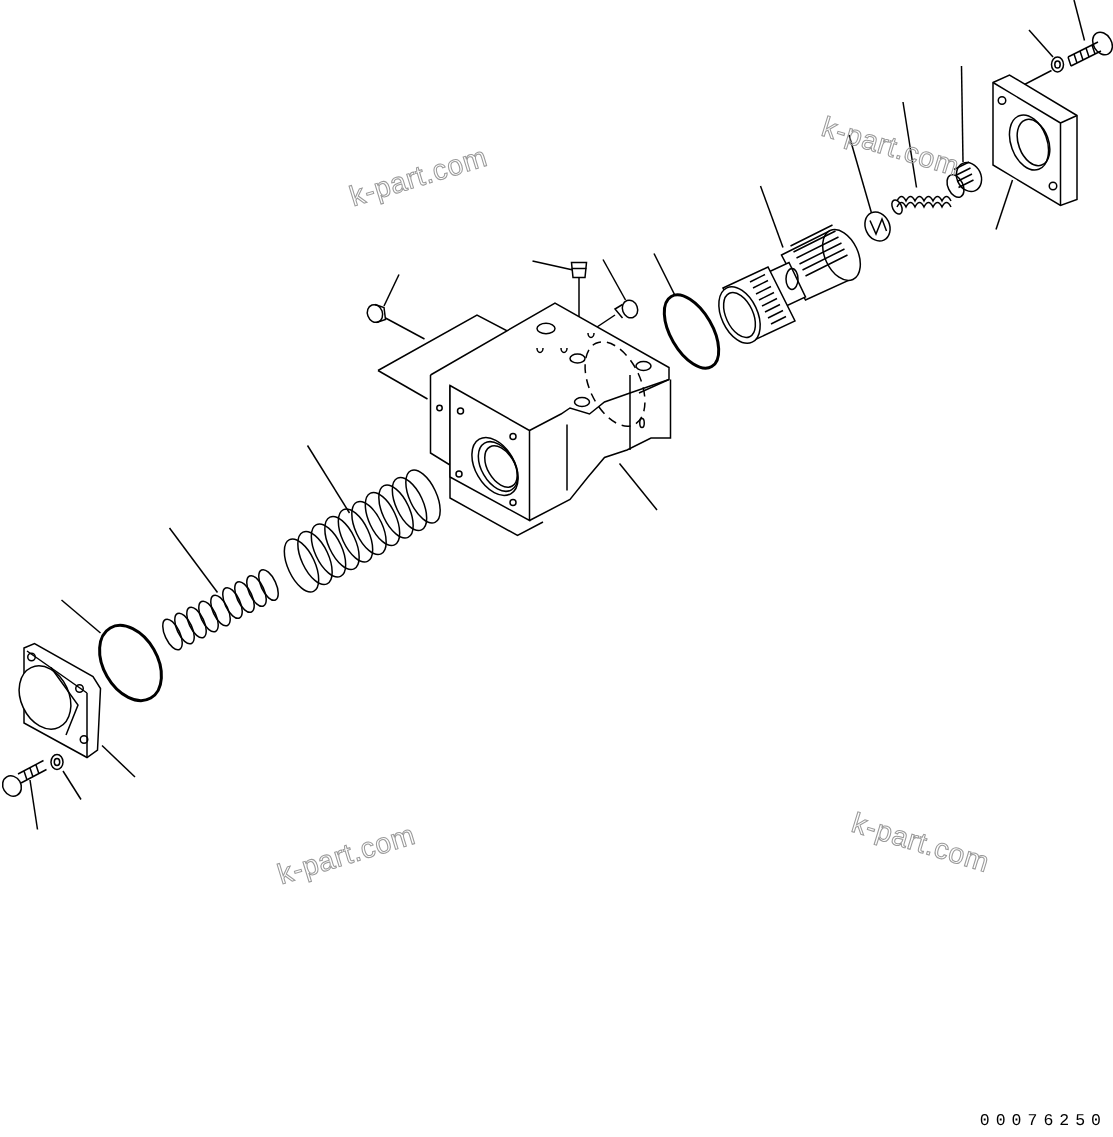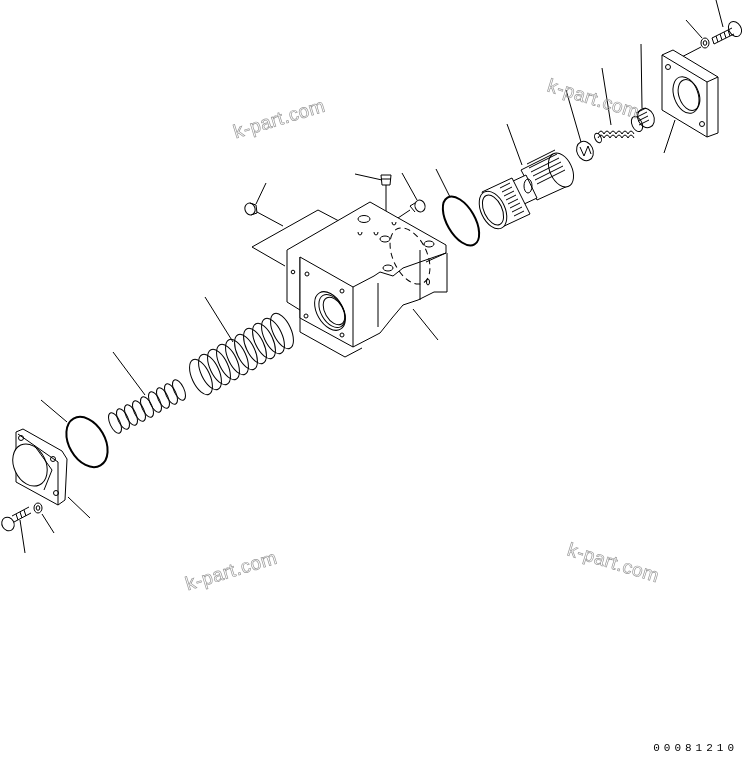--- a/index.html
+++ b/index.html
@@ -194,13 +194,13 @@
     <path class="ln" d="M12 516 l17 -9 M14 522 l17 -9 M16 514 l2 6 M20 512 l2 6 M24 510 l2 6"></path>
     <line class="ln" x1="20" y1="520" x2="25" y2="553"></line>
   </g>
 </svg>
 
 <div class="watermark" style="left:232px; top:108px; transform:rotate(-17deg);">k-part.com</div>
 <div class="watermark" style="left:546px; top:88px; transform:rotate(17deg);">k-part.com</div>
 <div class="watermark" style="left:184px; top:560px; transform:rotate(-17deg);">k-part.com</div>
 <div class="watermark" style="left:566px; top:552px; transform:rotate(17deg);">k-part.com</div>
 
-<div class="figno">00081210</div>
+<div class="figno">00076250</div>
 
 </body></html>

